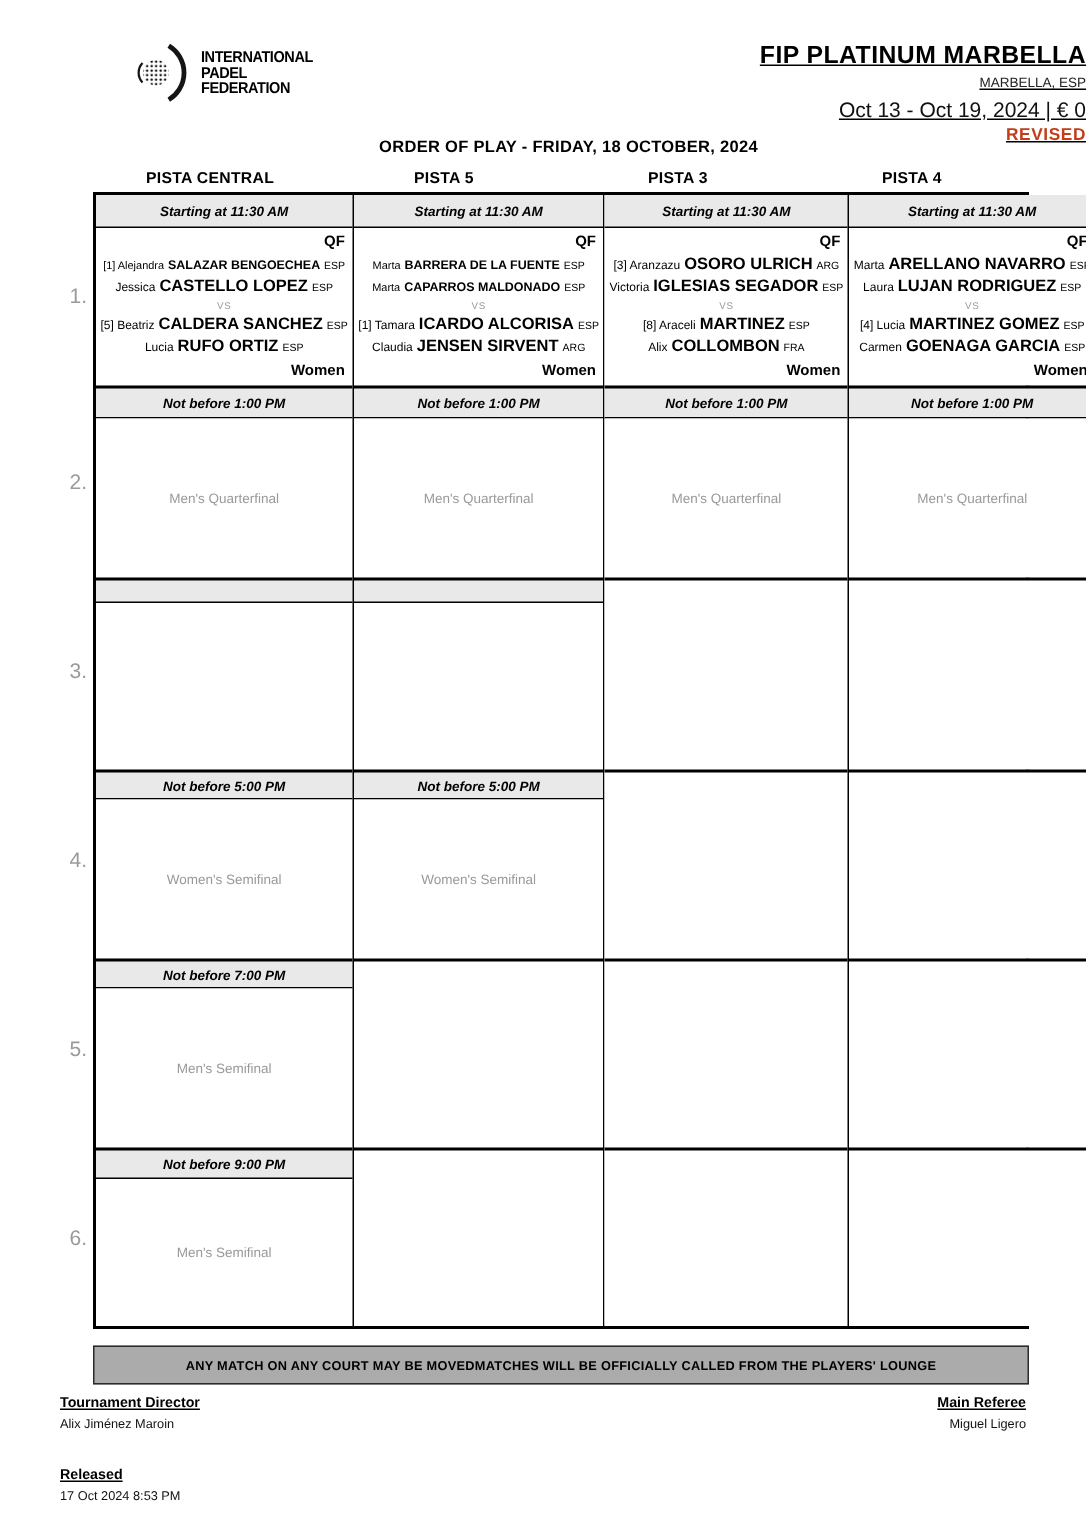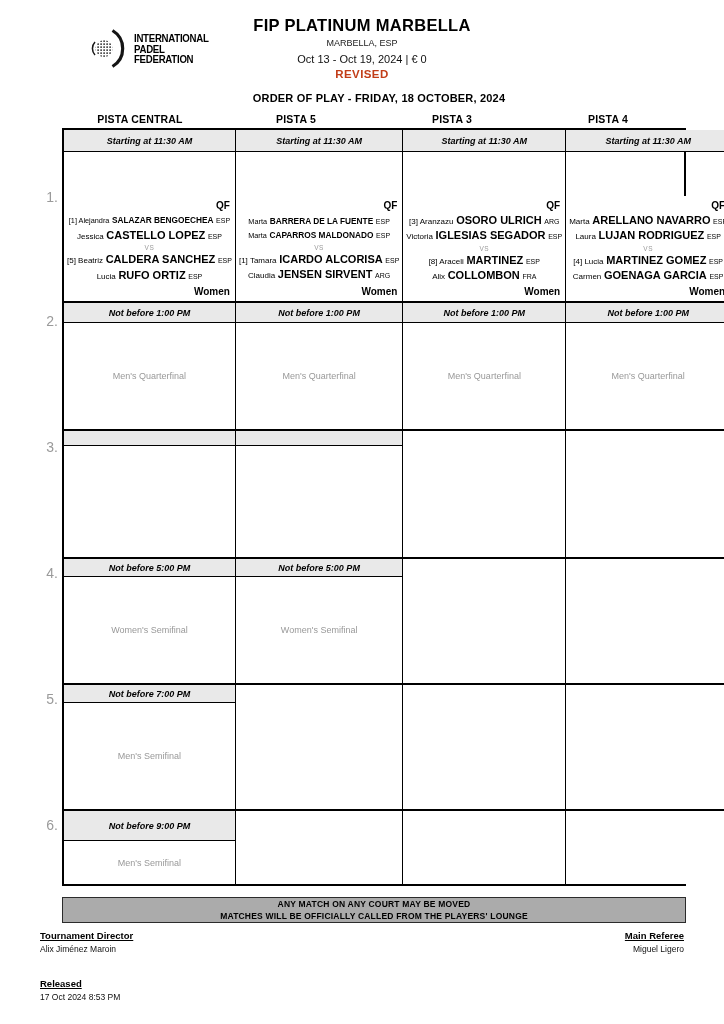--- a/index.html
+++ b/index.html
@@ -3,62 +3,62 @@
 <meta charset="utf-8">
 <style>
   * { margin:0; padding:0; box-sizing:border-box; }
   html,body { background:#fff; }
   body { font-family:"Liberation Sans", sans-serif; color:#000; }
   .page { position:relative; width:724px; height:1024px; background:#fff; overflow:hidden; }
 
   
   .logo { position:absolute; left:88px; top:28px; display:flex; align-items:center; gap:6px; }
   .logo-text { font-weight:bold; font-size:10.5px; line-height:10.5px; letter-spacing:-0.3px; transform:scaleX(.92); transform-origin:left; }
-  .title-block { position:absolute; left:0; top:16px; width:100%; text-align:center; }
+  .title-block { position:absolute; left:0; top:28px; width:100%; text-align:right;text-decoration:underline; }
   .evt-title { font-size:16.5px; font-weight:bold; letter-spacing:.3px; }
   .evt-sub { font-size:9px; margin-top:3px; color:#222; }
-  .evt-dates { font-size:11px; margin-top:5px; color:#111; }
+  .evt-dates { font-size:14px; margin-top:5px; color:#111; }
   .evt-revised { font-size:11.5px; font-weight:bold; margin-top:3px; color:#c23d18; letter-spacing:.4px; }
   .oop-title { position:absolute; left:0; top:92px; width:100%; text-align:center; font-size:11px; font-weight:bold; letter-spacing:.2px;margin-left:17px; }
 
   
   .table-wrap { position:absolute; left:62px; top:113px; width:624px; }
   .court-labels { display:flex; height:14px; }
   .court-labels > div { flex:1; text-align:center; font-size:10.5px; font-weight:bold; letter-spacing:.2px; }
   .grid { display:flex; width:624px; height:758px; border:2px solid #000; margin-top:1px; background:#fff; }
   .col { flex:1; display:flex; flex-direction:column; }
   .col + .col { border-left:1px solid #000; }
 
   .band { background:#e9e9e9; border-top:2px solid #000; border-bottom:1px solid #000;
           font-size:9px; font-weight:bold; font-style:italic; text-align:center;
           display:flex; align-items:center; justify-content:center; }
   .band.first { border-top:none; height:22px; }
   .seg { background:#fff; }
   .seg.rowtop { border-top:2px solid #000; }
   .seg.grow { flex:1; }
 
-  .match { display:flex; flex-direction:column; padding:2px 3px;margin-top:44px; }
+  .match { display:flex; flex-direction:column; padding:2px 3px; }
   .round { text-align:right; font-size:10px; font-weight:bold; padding:2px 2px 0 0; }
   .teams { flex:1; display:flex; flex-direction:column; justify-content:center; gap:1px; }
   .pline { text-align:center; font-size:9.5px; line-height:12.5px; white-space:nowrap; }
   .pline .pre { font-size:8px; }
   .pline .last { font-weight:bold; font-size:11px; }
   .pline .cc { font-size:7px; }
   .pline.sm .pre { font-size:7.3px; }
   .pline.sm .last { font-size:8.3px; }
   .vs { text-align:center; font-size:6.5px; color:#9a9a9a; line-height:8px; letter-spacing:.5px; }
   .cat { text-align:right; font-size:10px; font-weight:bold; padding:0 2px 2px 0; }
 
   .ph { display:flex; align-items:center; justify-content:center; font-size:9px; color:#999; }
 
   .rownum { position:absolute; width:20px; text-align:right; left:-24px; font-size:14px; color:#9a9a9a; }
 
   
   .banner { position:absolute; left:62px; top:897px; width:624px; height:26px; background:#ababab;
-            border:1px solid #2b2b2b; display:flex; flex-direction:column; align-items:center; justify-content:center; }
+            border:1px solid #2b2b2b; display:flex; flex-direction:row; align-items:center; justify-content:center; }
   .banner div { font-size:8.5px; font-weight:bold; line-height:12px; letter-spacing:.2px; }
 
   .footer { position:absolute; left:40px; top:930px; width:644px; font-size:8.5px; }
   .f-label { font-size:9.5px; font-weight:bold; text-decoration:underline; }
   .f-left { position:absolute; left:0; top:0; }
   .f-right { position:absolute; right:0; top:0; text-align:right; }
   .f-name { margin-top:3px; color:#111; }
   .f-released { margin-top:24px; }
 </style>
 </head>
@@ -124,21 +124,21 @@
           <div class="cat">Women</div>
         </div>
         <div class="band" style="height:22px">Not before 1:00 PM</div>
         <div class="seg ph" style="height:106px">Men's Quarterfinal</div>
         <div class="band" style="height:17px"></div>
         <div class="seg" style="height:111px"></div>
         <div class="band" style="height:20px">Not before 5:00 PM</div>
         <div class="seg ph" style="height:106px">Women's Semifinal</div>
         <div class="band" style="height:20px">Not before 7:00 PM</div>
         <div class="seg ph" style="height:106px">Men's Semifinal</div>
-        <div class="band" style="height:32px">Not before 9:00 PM</div>
+        <div class="band" style="height:21px">Not before 9:00 PM</div>
         <div class="seg ph grow">Men's Semifinal</div>
       </div>
 
       <div class="col">
         <div class="band first">Starting at 11:30 AM</div>
         <div class="seg match" style="height:105px">
           <div class="round">QF</div>
           <div class="teams">
             <div class="pline sm"><span class="pre">Marta</span> <span class="last">BARRERA DE LA FUENTE</span> <span class="cc">ESP</span></div>
             <div class="pline sm"><span class="pre">Marta</span> <span class="last">CAPARROS MALDONADO</span> <span class="cc">ESP</span></div>

